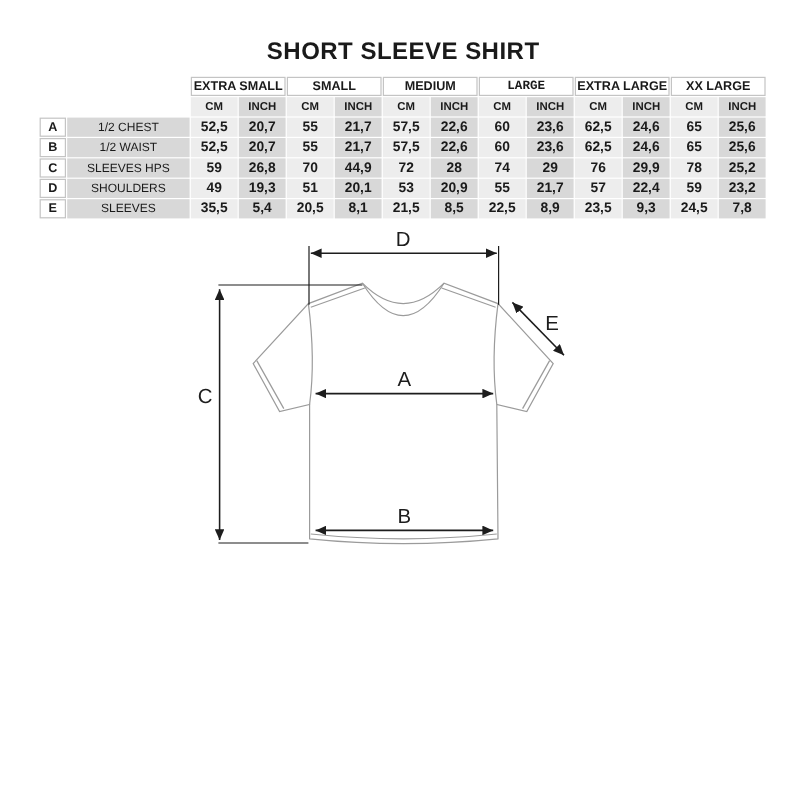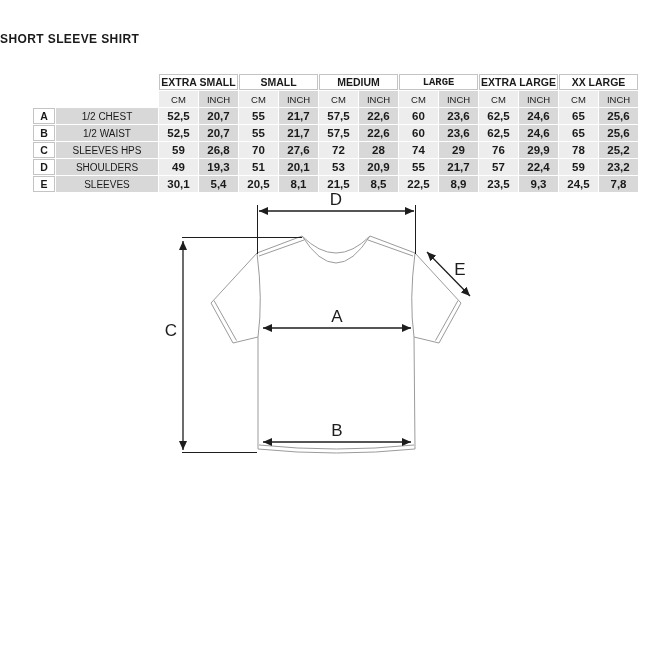--- a/index.html
+++ b/index.html
@@ -7,32 +7,32 @@
     --inch-bg:#d8d8d8;
     --label-bg:#d8d8d8;
     --hdr-border:#c4c4c4;
     --text:#1a1a1a;
     --arrow:#1d1d1d;
     --shirt:#9b9b9b;
   }
   html,body{margin:0;padding:0;}
   body{background:#fff;font-family:"Liberation Sans",sans-serif;}
   .page{position:relative;width:672px;height:672px;background:#ffffff;overflow:hidden;}
-  .title{position:absolute;top:32px;left:0;right:0;margin:0;text-align:left;
-         font-size:12px;font-weight:700;letter-spacing:.4px;color:var(--text);}
+  .title{position:absolute;top:32px;left:0;right:0;margin:0;text-align:center;
+         font-size:20px;font-weight:700;letter-spacing:.4px;color:var(--text);}
   .size-table{position:absolute;left:33px;top:64px;display:grid;
               grid-template-columns:22px 102px repeat(12,39px);
-              grid-auto-rows:16px;gap:1px;margin-top:10px;}
+              grid-auto-rows:16px;gap:1px;}
   .cell{display:flex;align-items:center;justify-content:center;color:var(--text);
         white-space:nowrap;box-sizing:border-box;}
   .spacer{background:transparent;}
   .cm{background:var(--cm-bg);}
   .inch{background:var(--inch-bg);}
   .size-h{background:#fff;border:1px solid var(--hdr-border);font-size:10.5px;font-weight:700;}
-  .unit-h{font-size:9.5px;font-weight:400;}
+  .unit-h{font-size:9.5px;font-weight:700;}
   .letter{background:#fff;border:1px solid var(--hdr-border);font-size:10.5px;font-weight:700;}
   .mname{background:var(--label-bg);font-size:10px;font-weight:400;}
   .val{font-size:11.5px;font-weight:700;}
   .diagram{position:absolute;left:0;top:190px;}
   .mlabel{font-family:"Liberation Sans",sans-serif;font-size:17px;fill:var(--arrow);}
 </style>
 </head>
 <body>
 
 <div class="page">
@@ -86,21 +86,21 @@
       <div class="cell val inch">23,6</div>
       <div class="cell val cm">62,5</div>
       <div class="cell val inch">24,6</div>
       <div class="cell val cm">65</div>
       <div class="cell val inch">25,6</div>
       <div class="cell letter">C</div>
       <div class="cell mname">SLEEVES HPS</div>
       <div class="cell val cm">59</div>
       <div class="cell val inch">26,8</div>
       <div class="cell val cm">70</div>
-      <div class="cell val inch">27,6</div>
+      <div class="cell val inch">44,9</div>
       <div class="cell val cm">72</div>
       <div class="cell val inch">28</div>
       <div class="cell val cm">74</div>
       <div class="cell val inch">29</div>
       <div class="cell val cm">76</div>
       <div class="cell val inch">29,9</div>
       <div class="cell val cm">78</div>
       <div class="cell val inch">25,2</div>
       <div class="cell letter">D</div>
       <div class="cell mname">SHOULDERS</div>
@@ -111,21 +111,21 @@
       <div class="cell val cm">53</div>
       <div class="cell val inch">20,9</div>
       <div class="cell val cm">55</div>
       <div class="cell val inch">21,7</div>
       <div class="cell val cm">57</div>
       <div class="cell val inch">22,4</div>
       <div class="cell val cm">59</div>
       <div class="cell val inch">23,2</div>
       <div class="cell letter">E</div>
       <div class="cell mname">SLEEVES</div>
-      <div class="cell val cm">30,1</div>
+      <div class="cell val cm">35,5</div>
       <div class="cell val inch">5,4</div>
       <div class="cell val cm">20,5</div>
       <div class="cell val inch">8,1</div>
       <div class="cell val cm">21,5</div>
       <div class="cell val inch">8,5</div>
       <div class="cell val cm">22,5</div>
       <div class="cell val inch">8,9</div>
       <div class="cell val cm">23,5</div>
       <div class="cell val inch">9,3</div>
       <div class="cell val cm">24,5</div>

